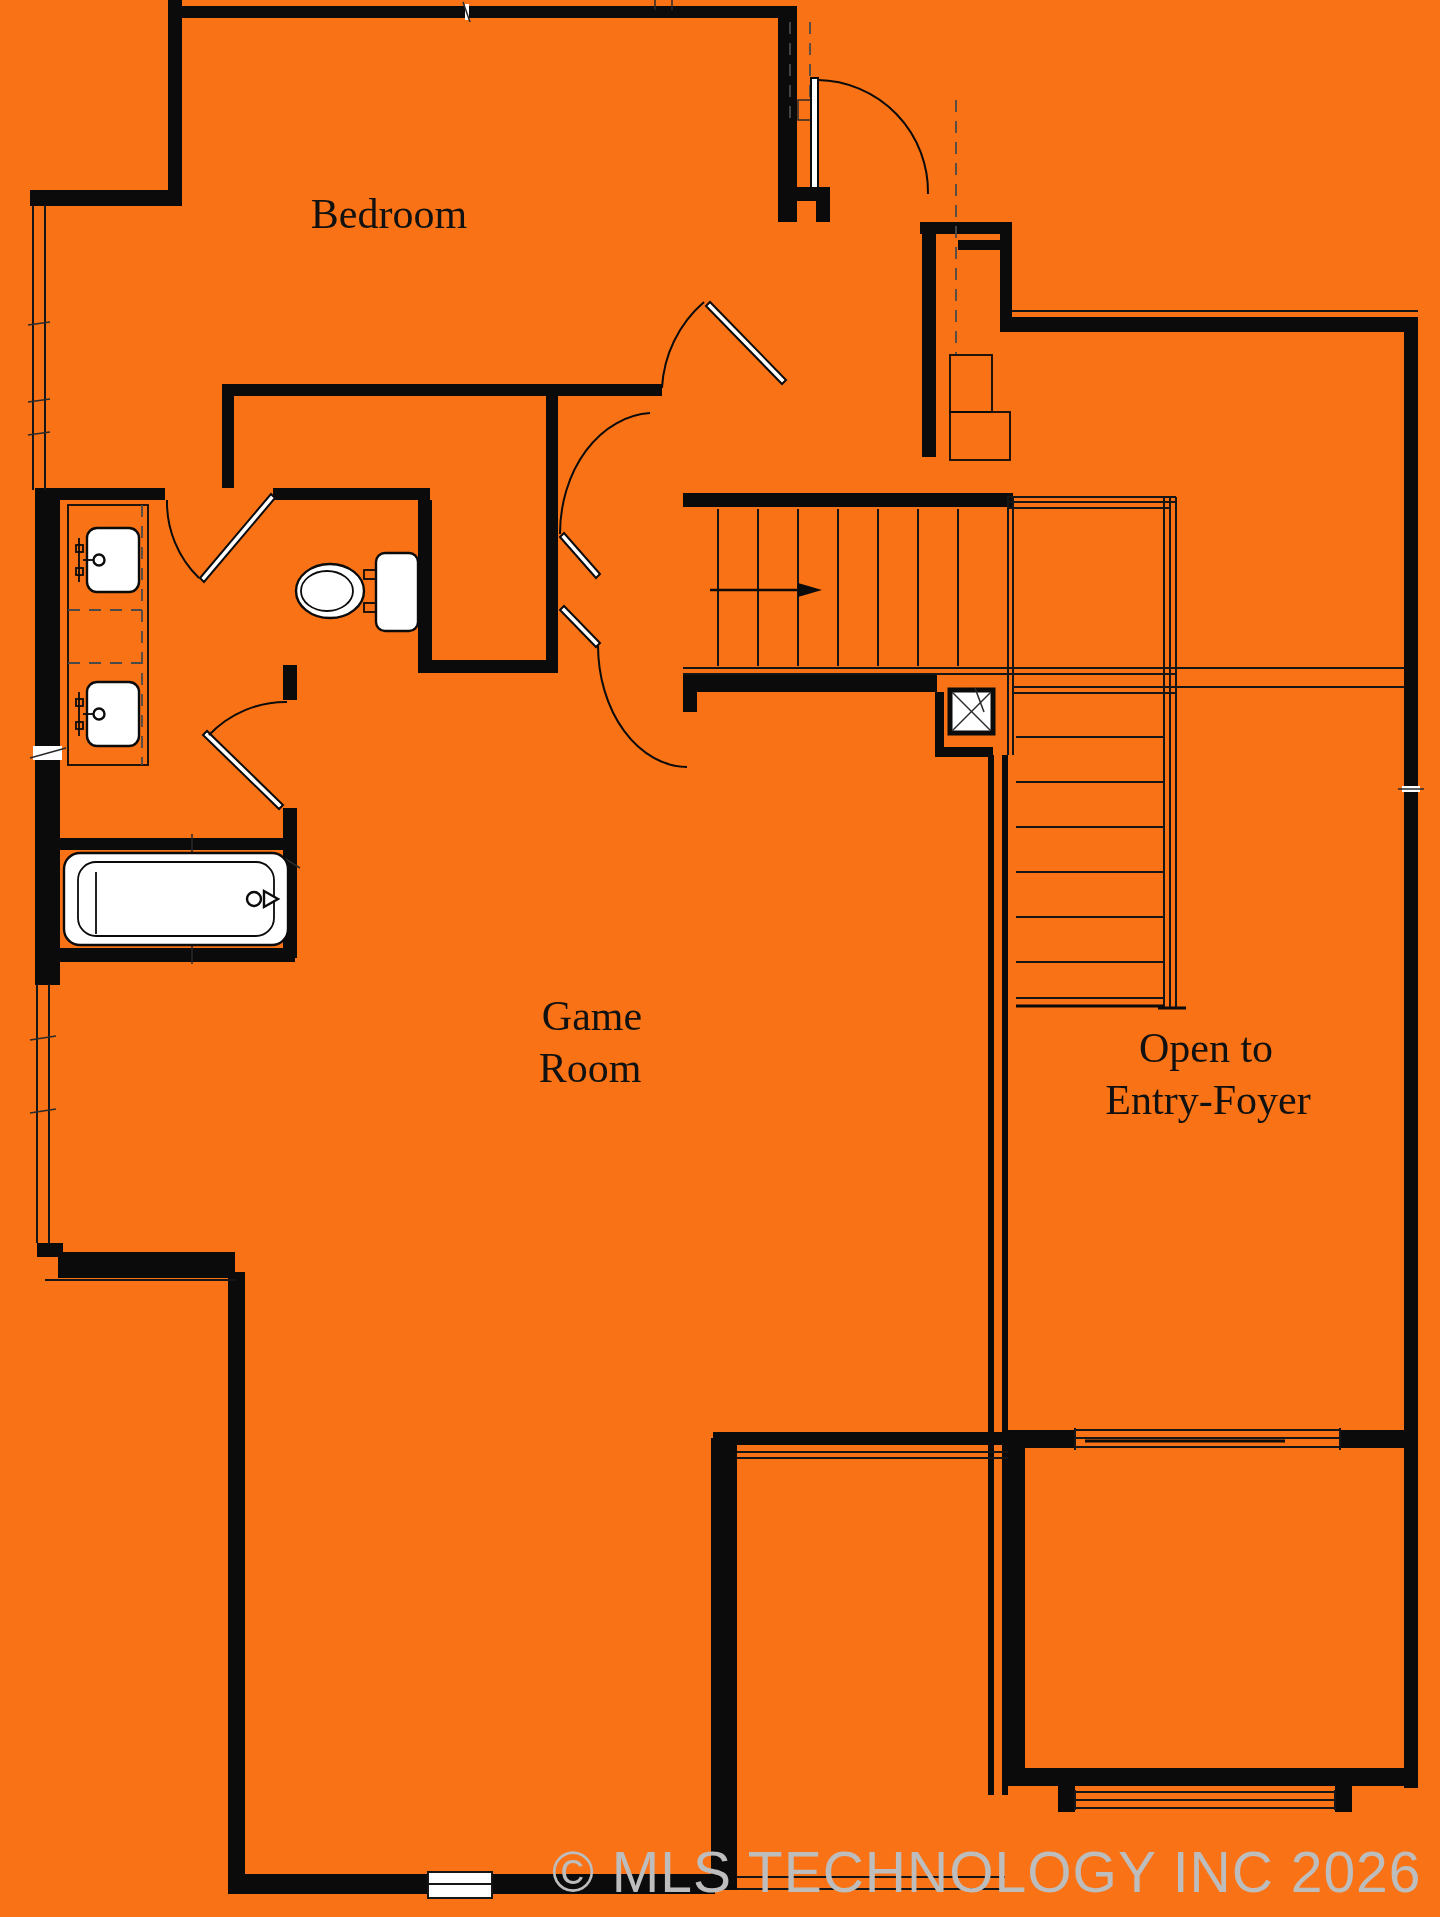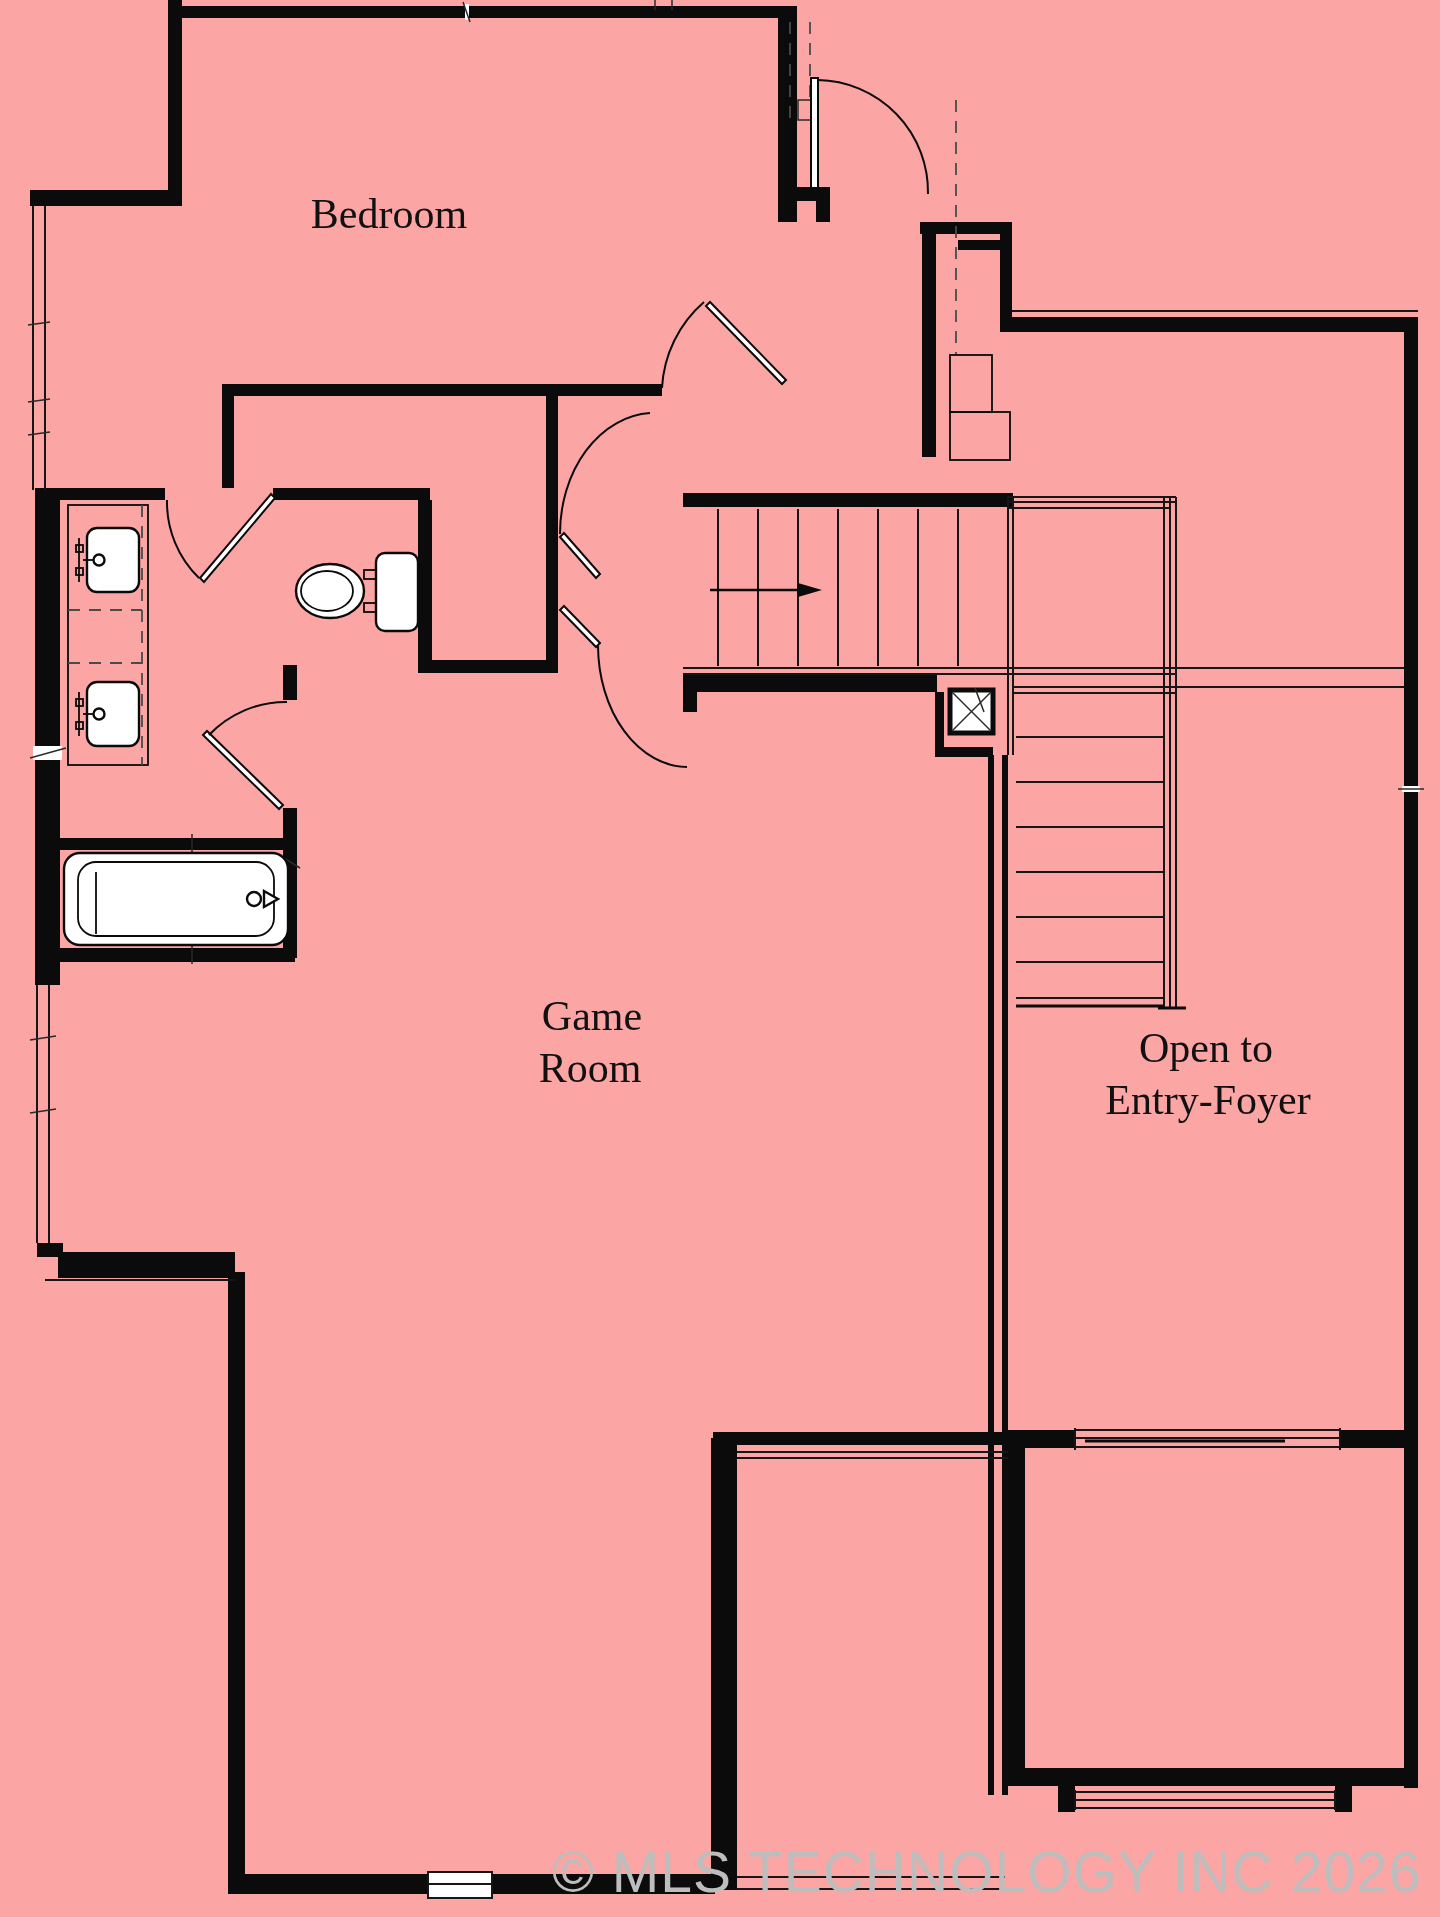--- a/index.html
+++ b/index.html
@@ -1,16 +1,16 @@
 <!DOCTYPE html>
 <html><head>
 <meta charset="utf-8">
 <style>
   html,body{margin:0;padding:0;background:#ffffff;}
-  .page{position:relative;width:1440px;height:1917px;background:#fca5a5;overflow:hidden;}
+  .page{position:relative;width:1440px;height:1917px;background:#f97316;overflow:hidden;}
   svg{position:absolute;top:0;left:0;}
   .wall{fill:#0b0b0b;stroke:none;}
   .thin{stroke:#161616;stroke-width:2;fill:none;}
   .thin15{stroke:#2a2a2a;stroke-width:1.5;fill:none;}
   .med{stroke:#0b0b0b;stroke-width:3;fill:none;}
   .fix{stroke:#0b0b0b;stroke-width:2.4;fill:#ffffff;}
   .fix2{stroke:#0b0b0b;stroke-width:1.8;fill:none;}
   .door{stroke:#0b0b0b;stroke-width:2;fill:#ffffff;}
   .arc{stroke:#0b0b0b;stroke-width:2;fill:none;}
   .dash{stroke:#4a4a4a;stroke-width:1.8;fill:none;stroke-dasharray:12 9;}

